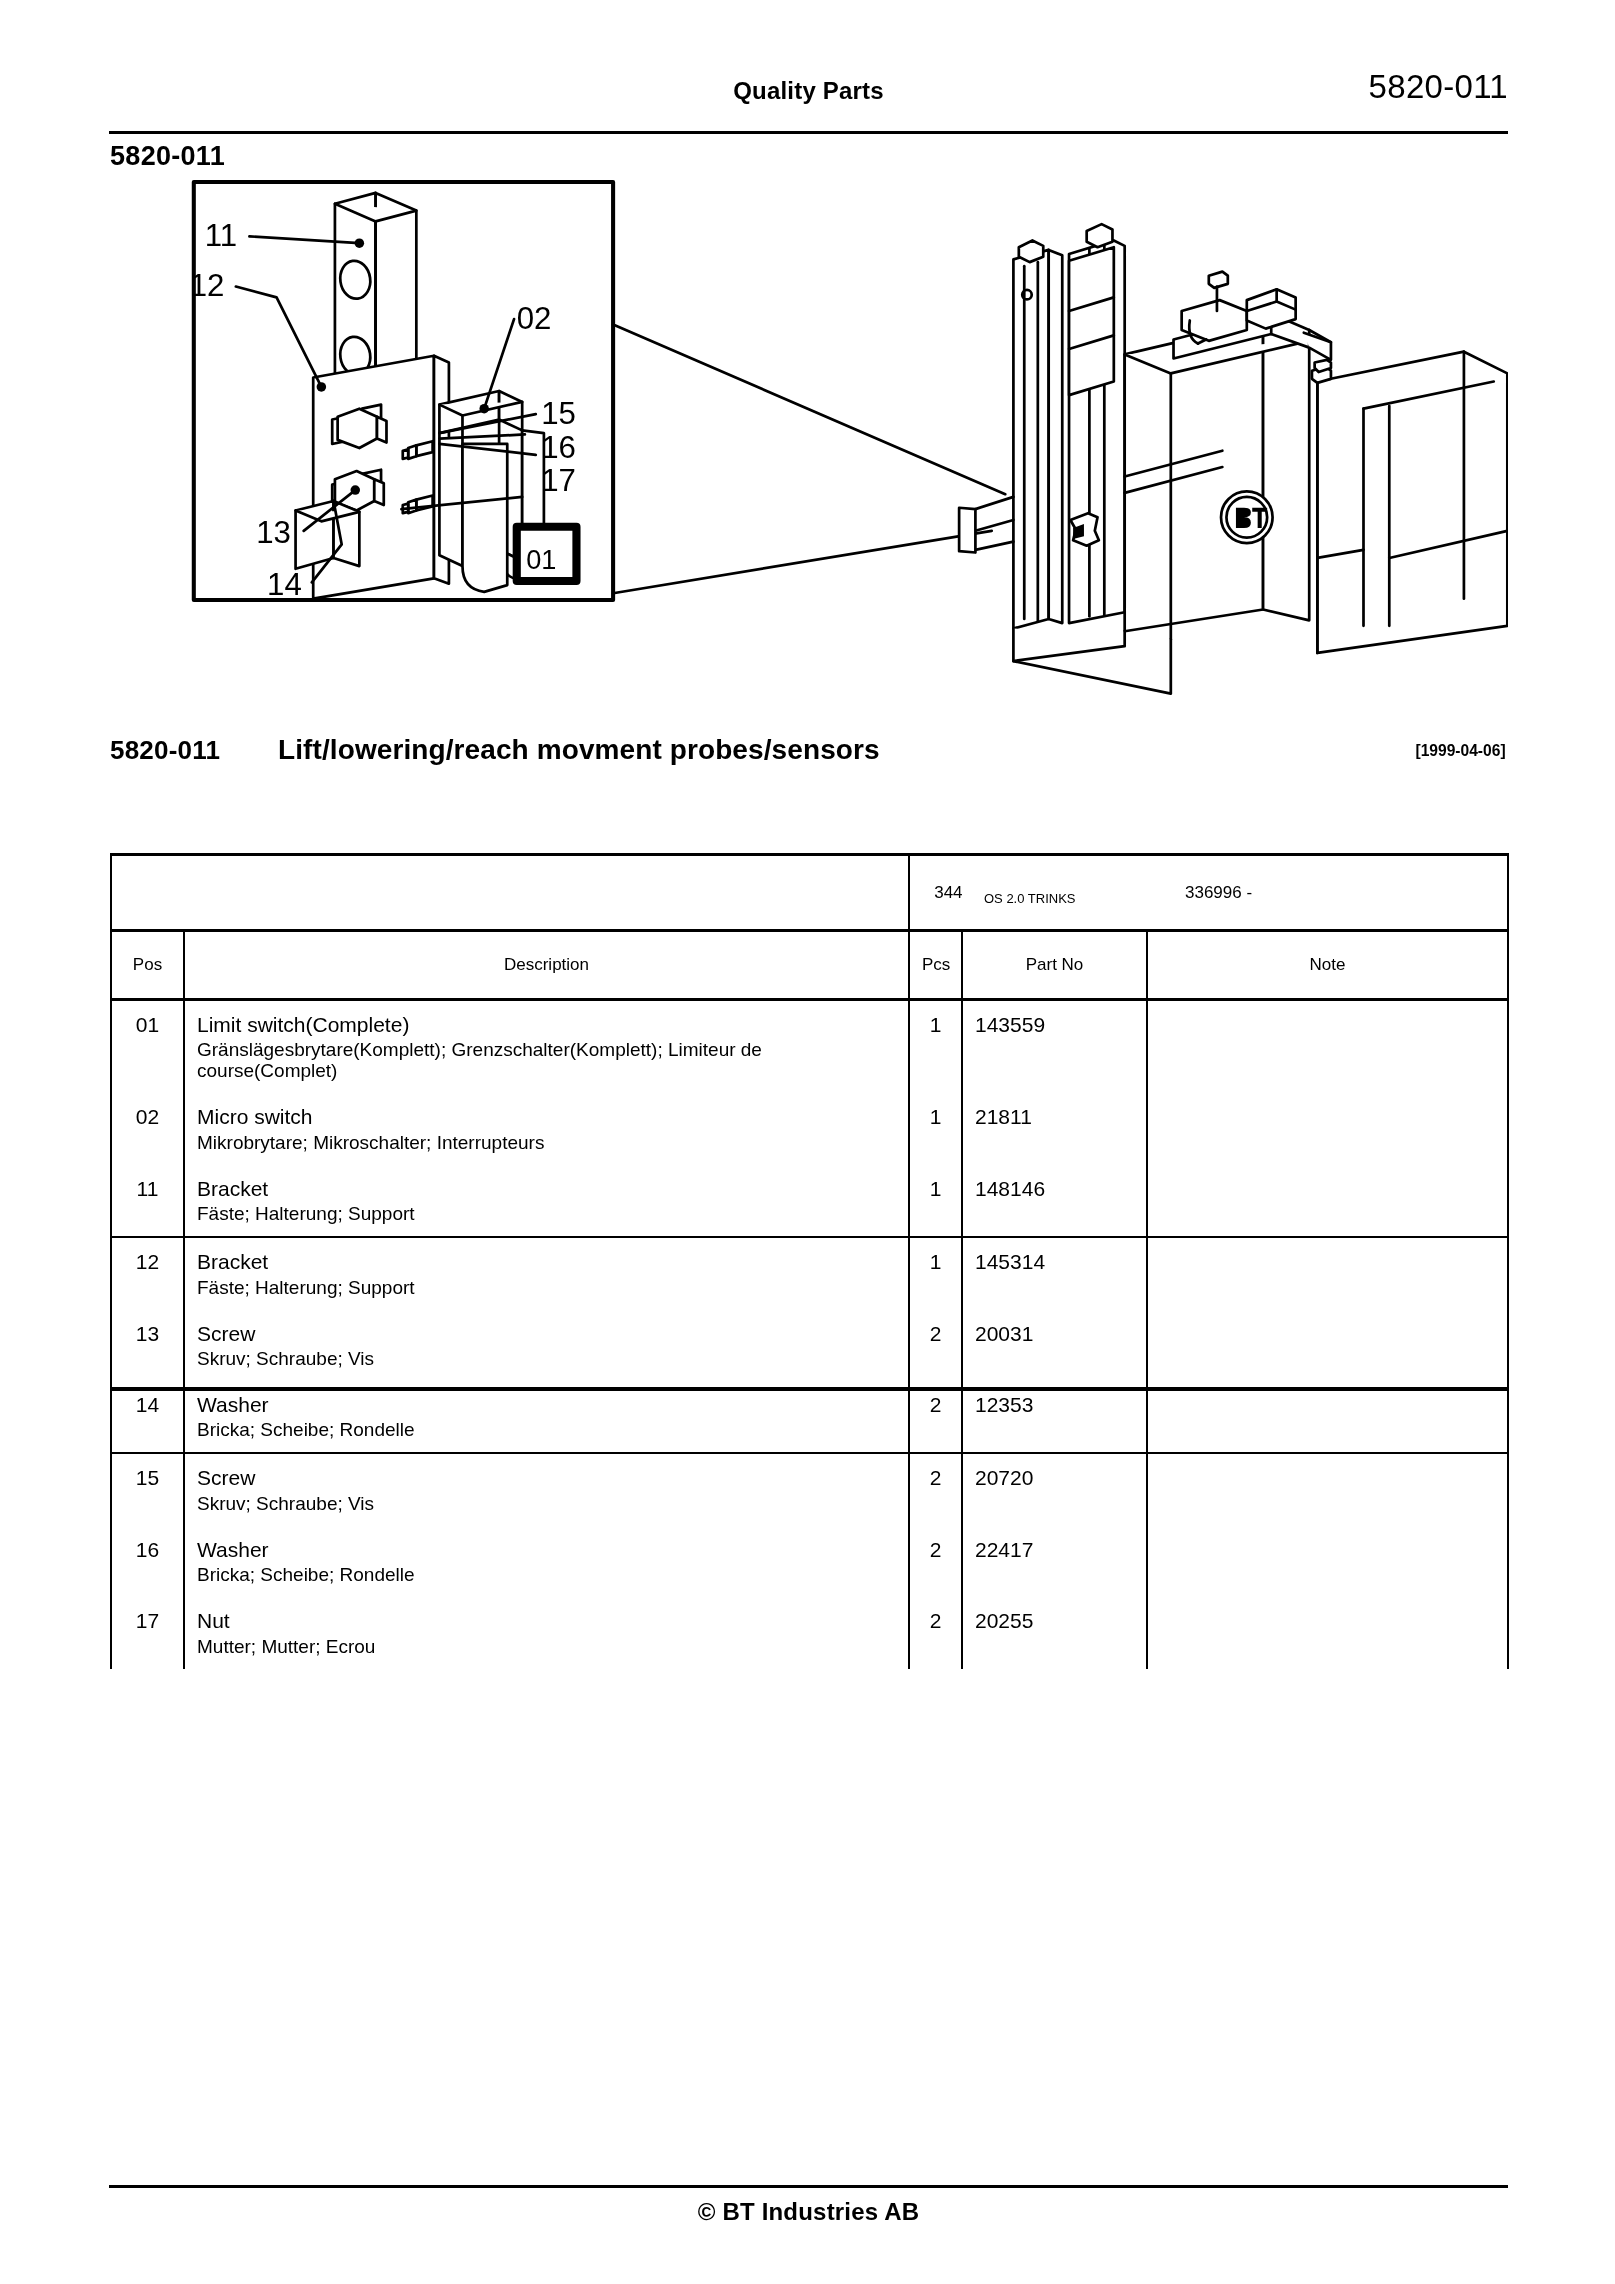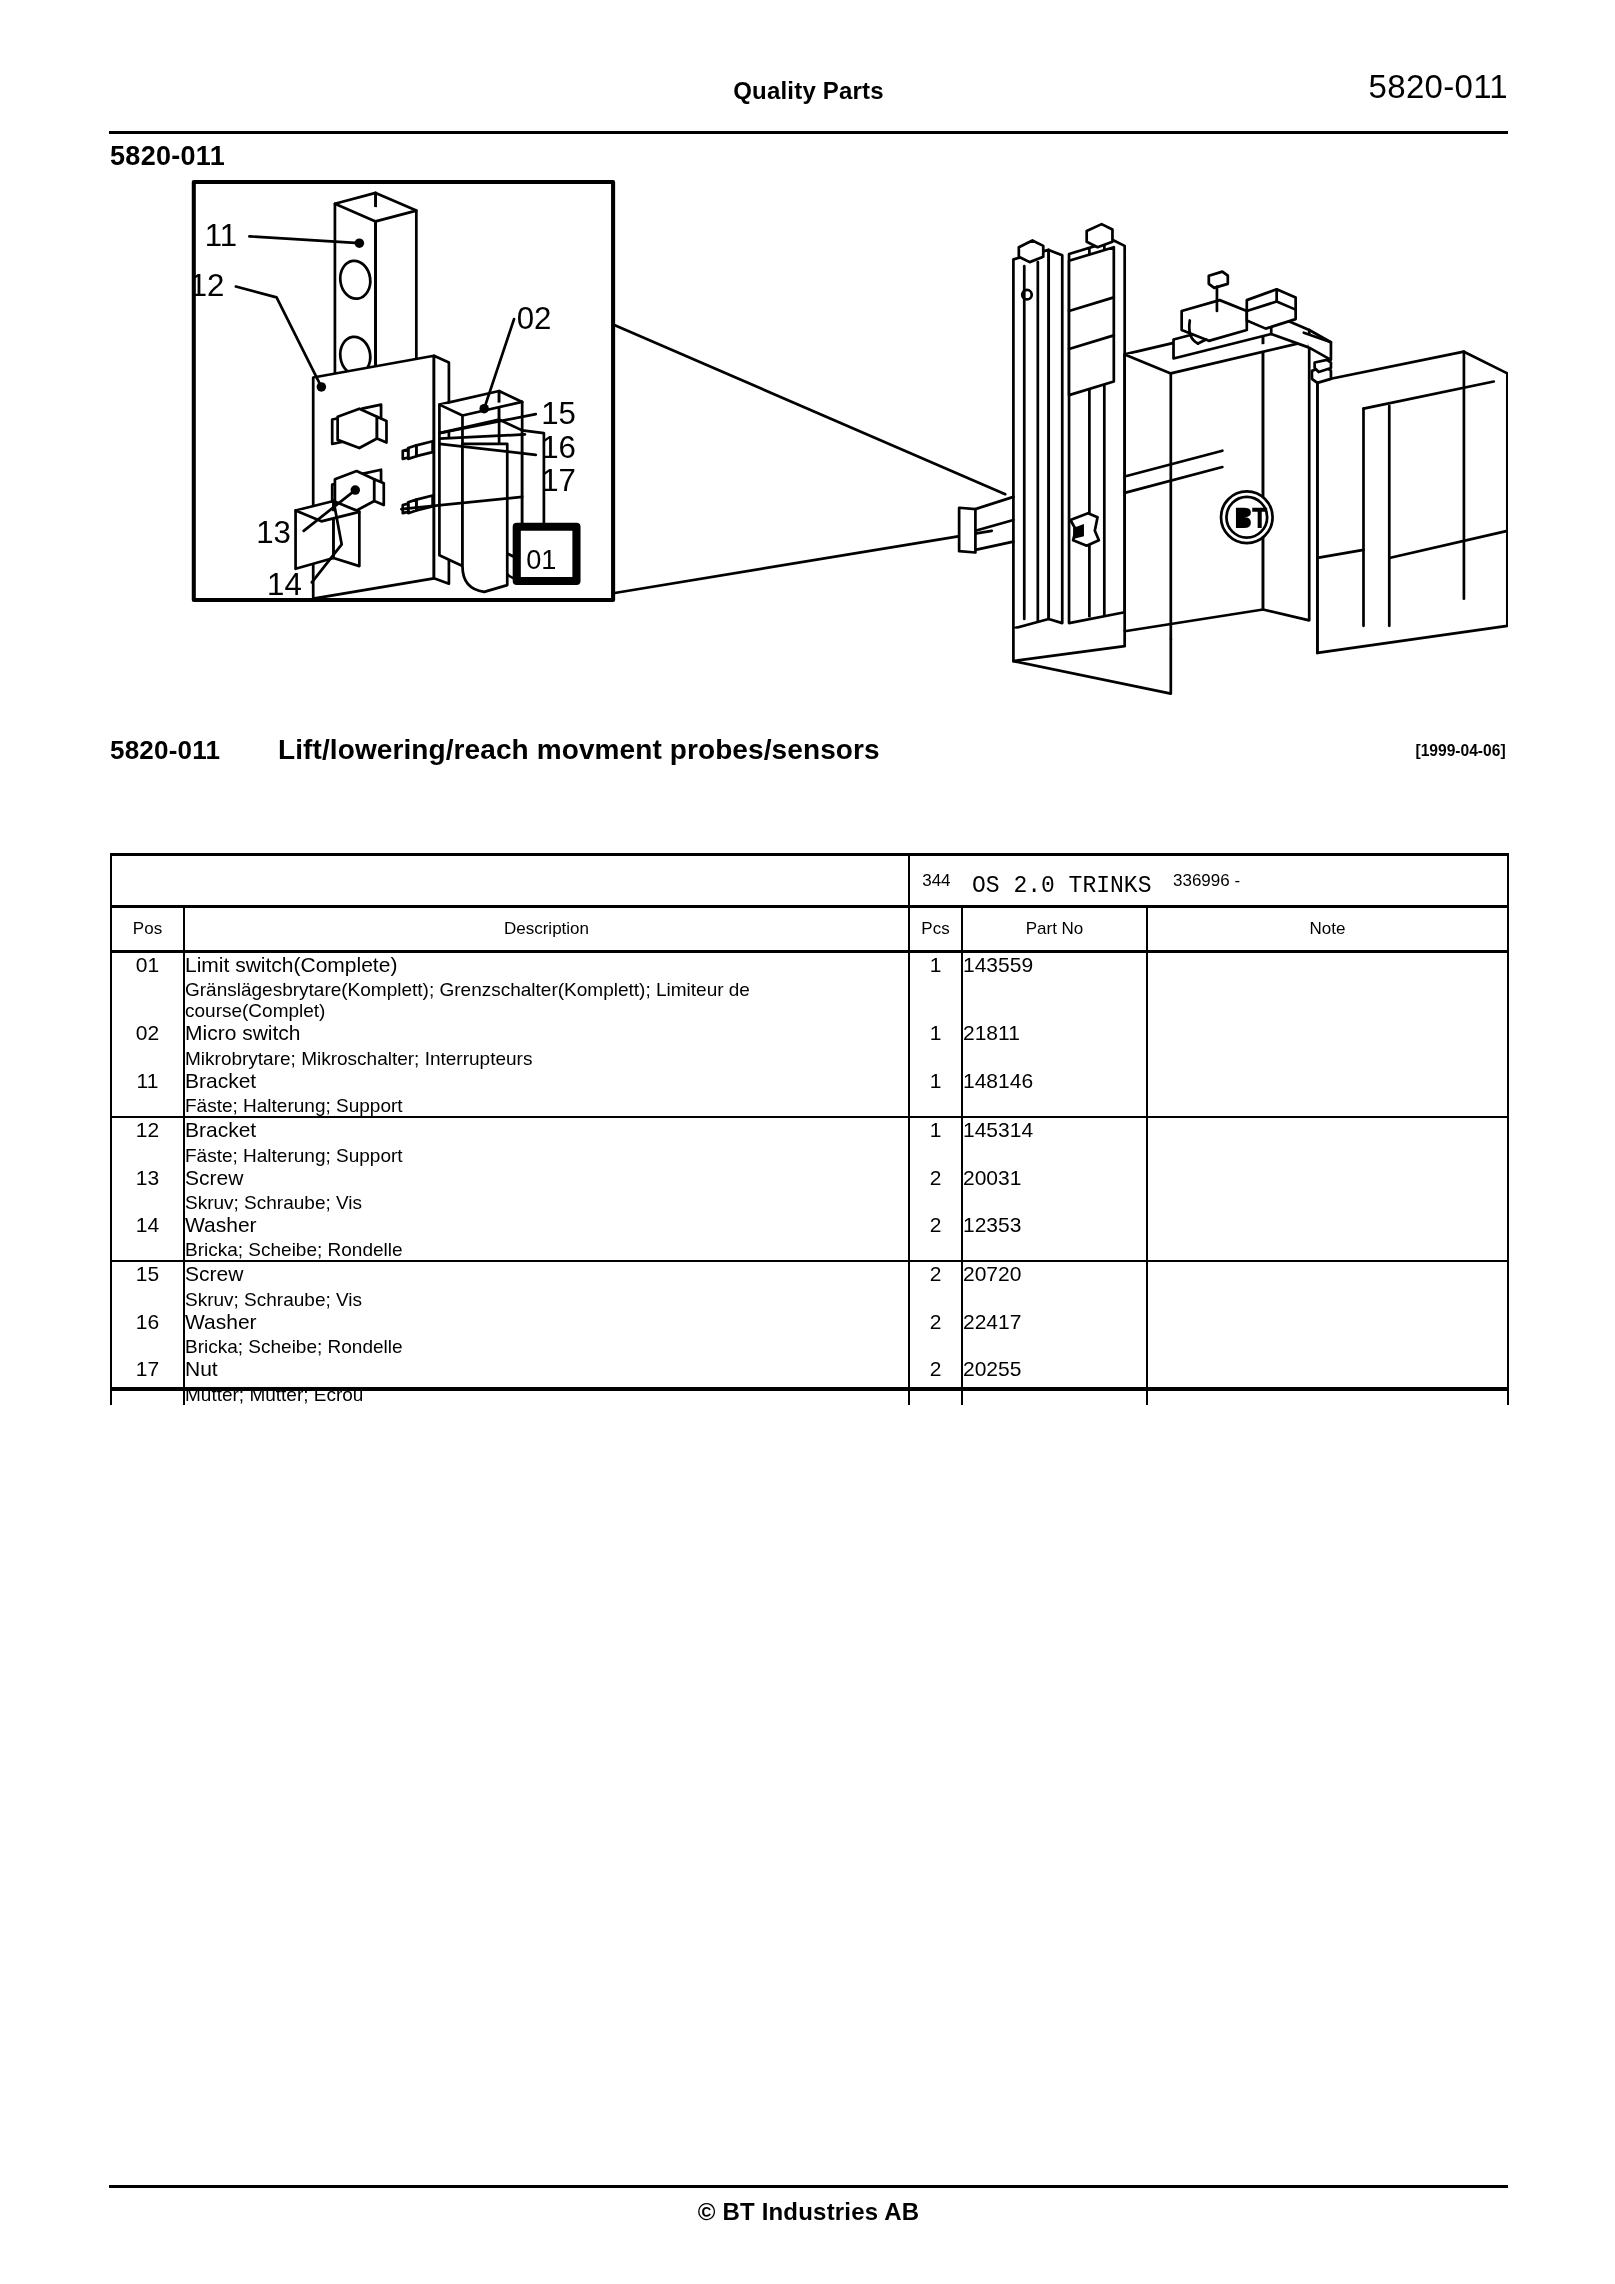--- a/index.html
+++ b/index.html
@@ -129,21 +129,21 @@
   
   .parts-table {
     position: absolute;
     left: 110px;
     top: 853px;
     width: 1397px;
     border-collapse: collapse;
     table-layout: fixed;
   }
   .parts-table td, .parts-table th {
-    padding: 0;
+    padding: 12px;
     vertical-align: top;
     font-weight: normal;
   }
 
   
   .col-pos   { width: 73px; }
   .col-desc  { width: 725px; }
   .col-pcs   { width: 53px; }
   .col-part  { width: 185px; }
   .col-note  { width: 361px; }
@@ -170,24 +170,23 @@
   }
   .model-code {
     position: absolute;
     left: 12.2px;
     top: 15px;
     font-size: 17px;
   }
   .model-name {
     position: absolute;
     left: 62px;
-    top: 17px;
-    font-size: 23px;
+    top: 23px;
+    font-size: 13px;
     white-space: nowrap;
-    font-family: Liberation Mono, monospace;
   }
   .model-serial {
     position: absolute;
     left: 263px;
     top: 15px;
     font-size: 17px;
     white-space: nowrap;
   }
 
   

